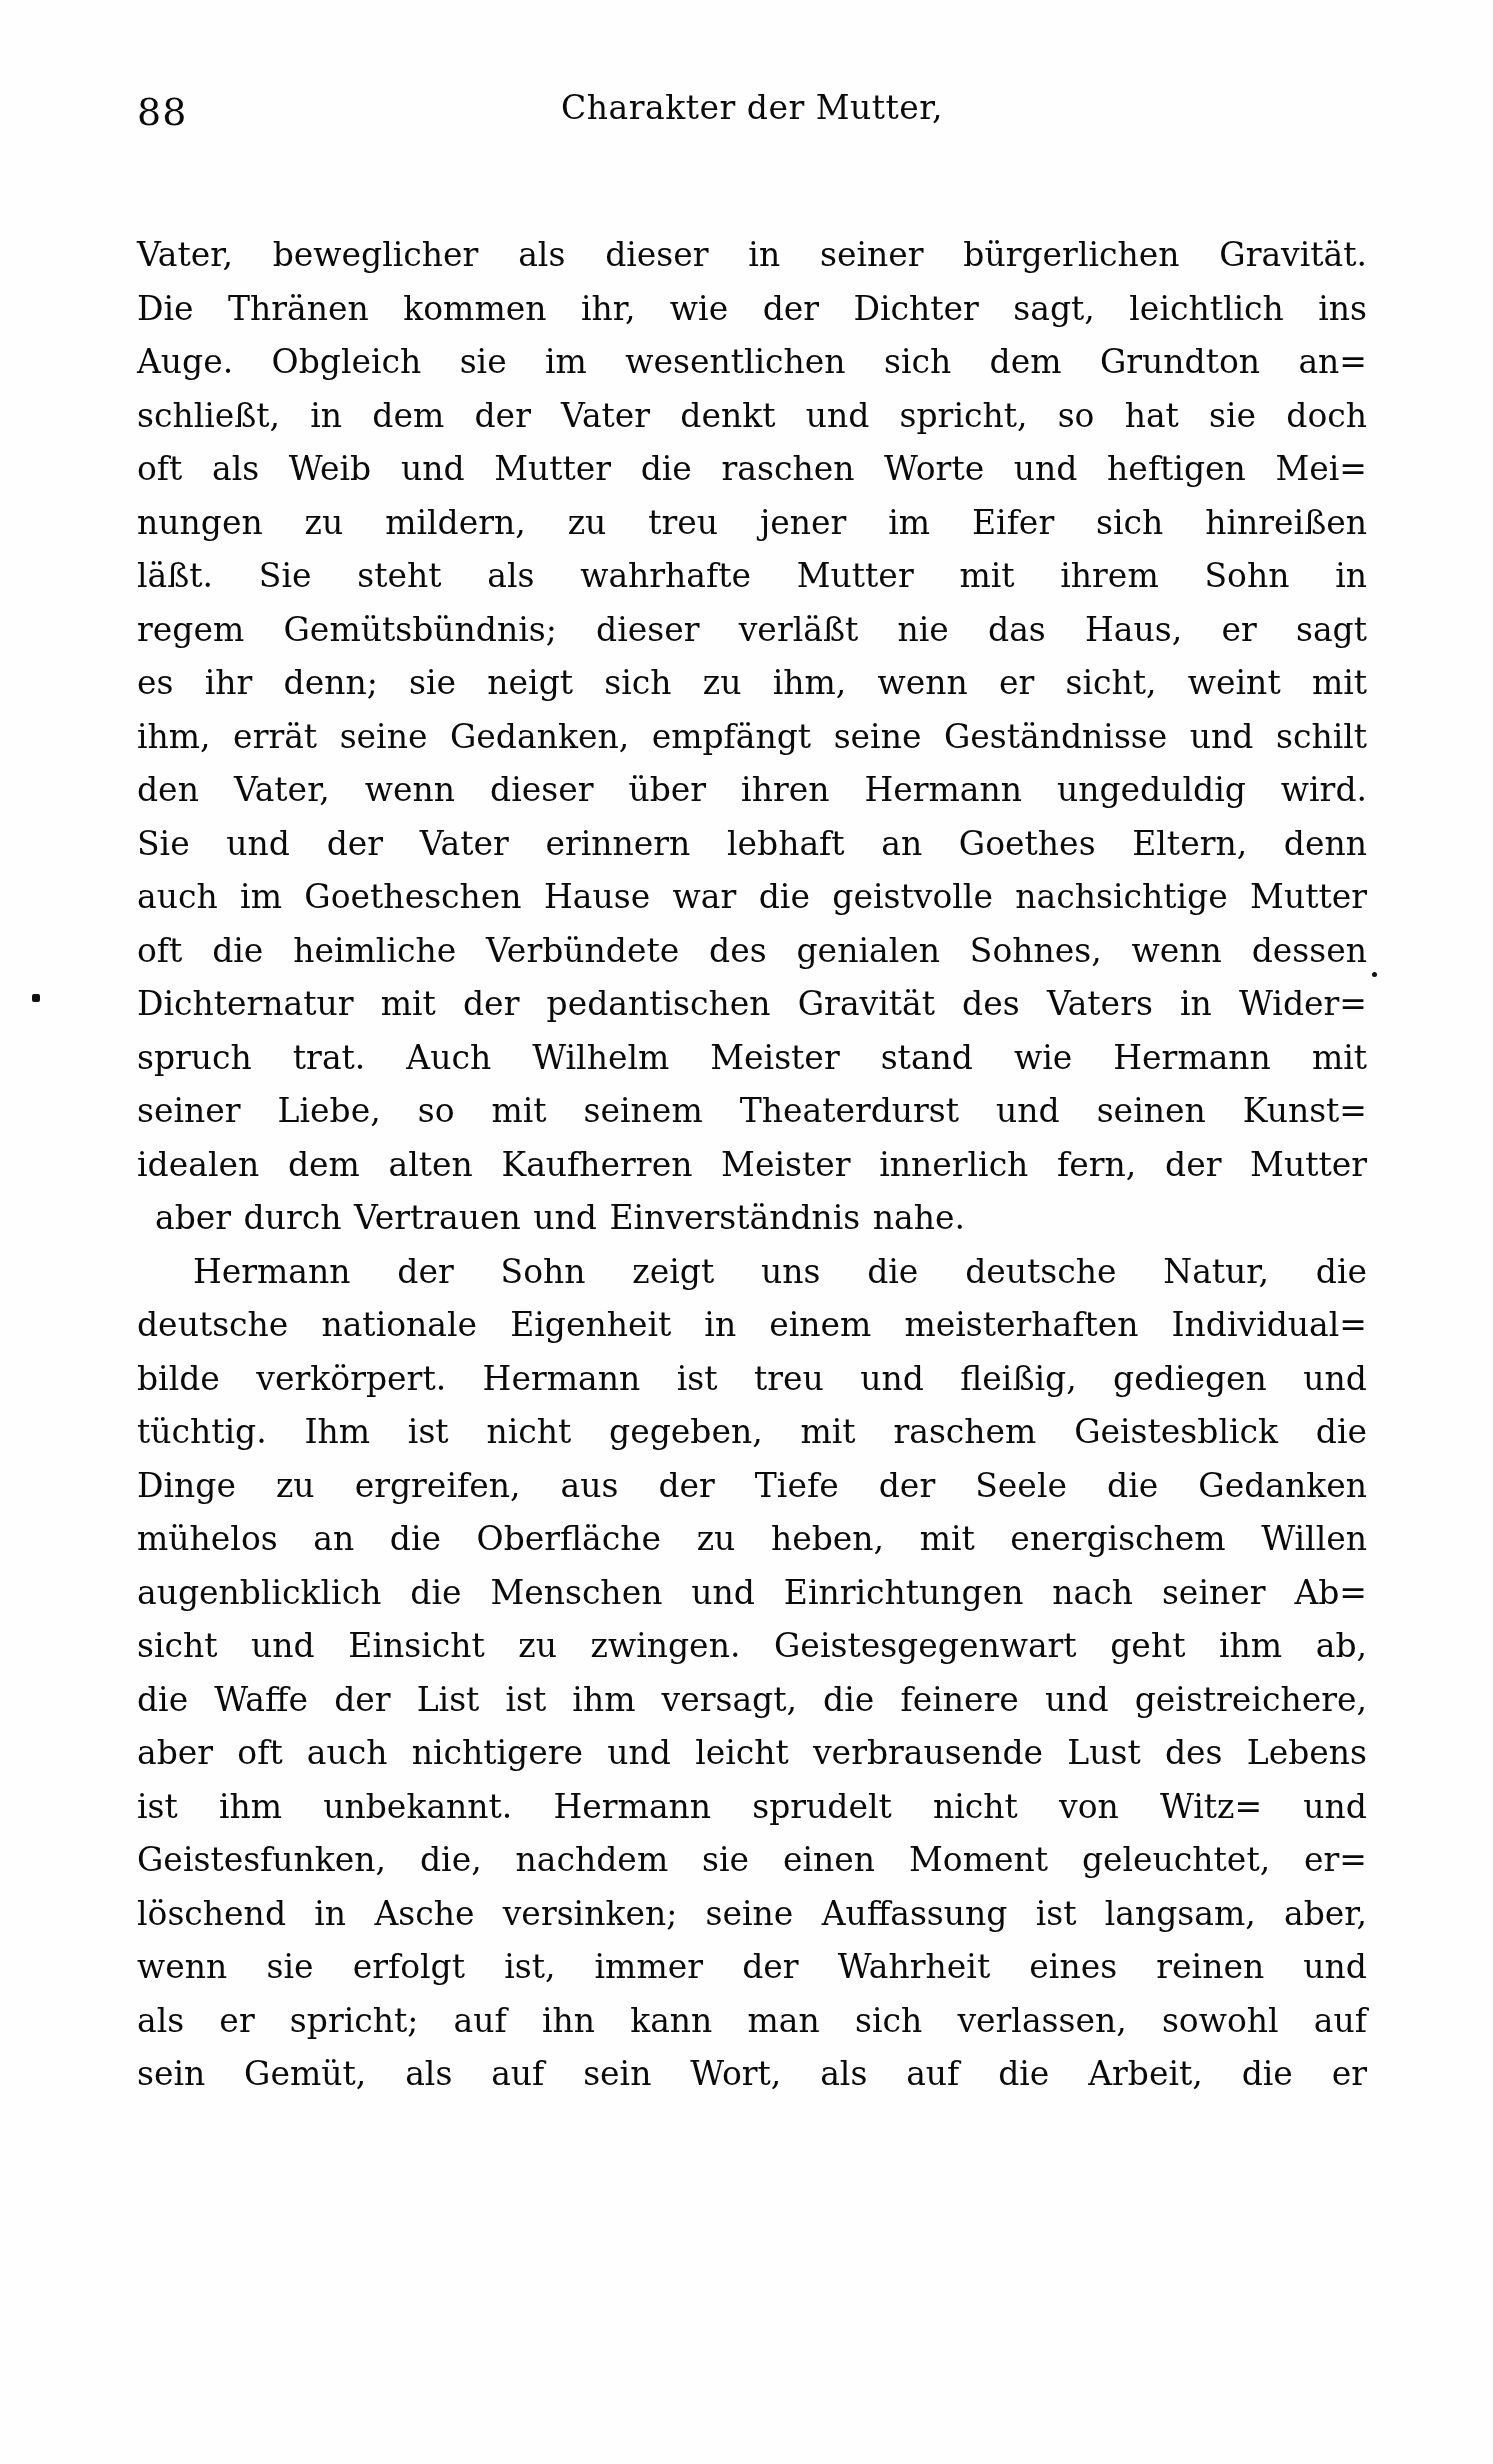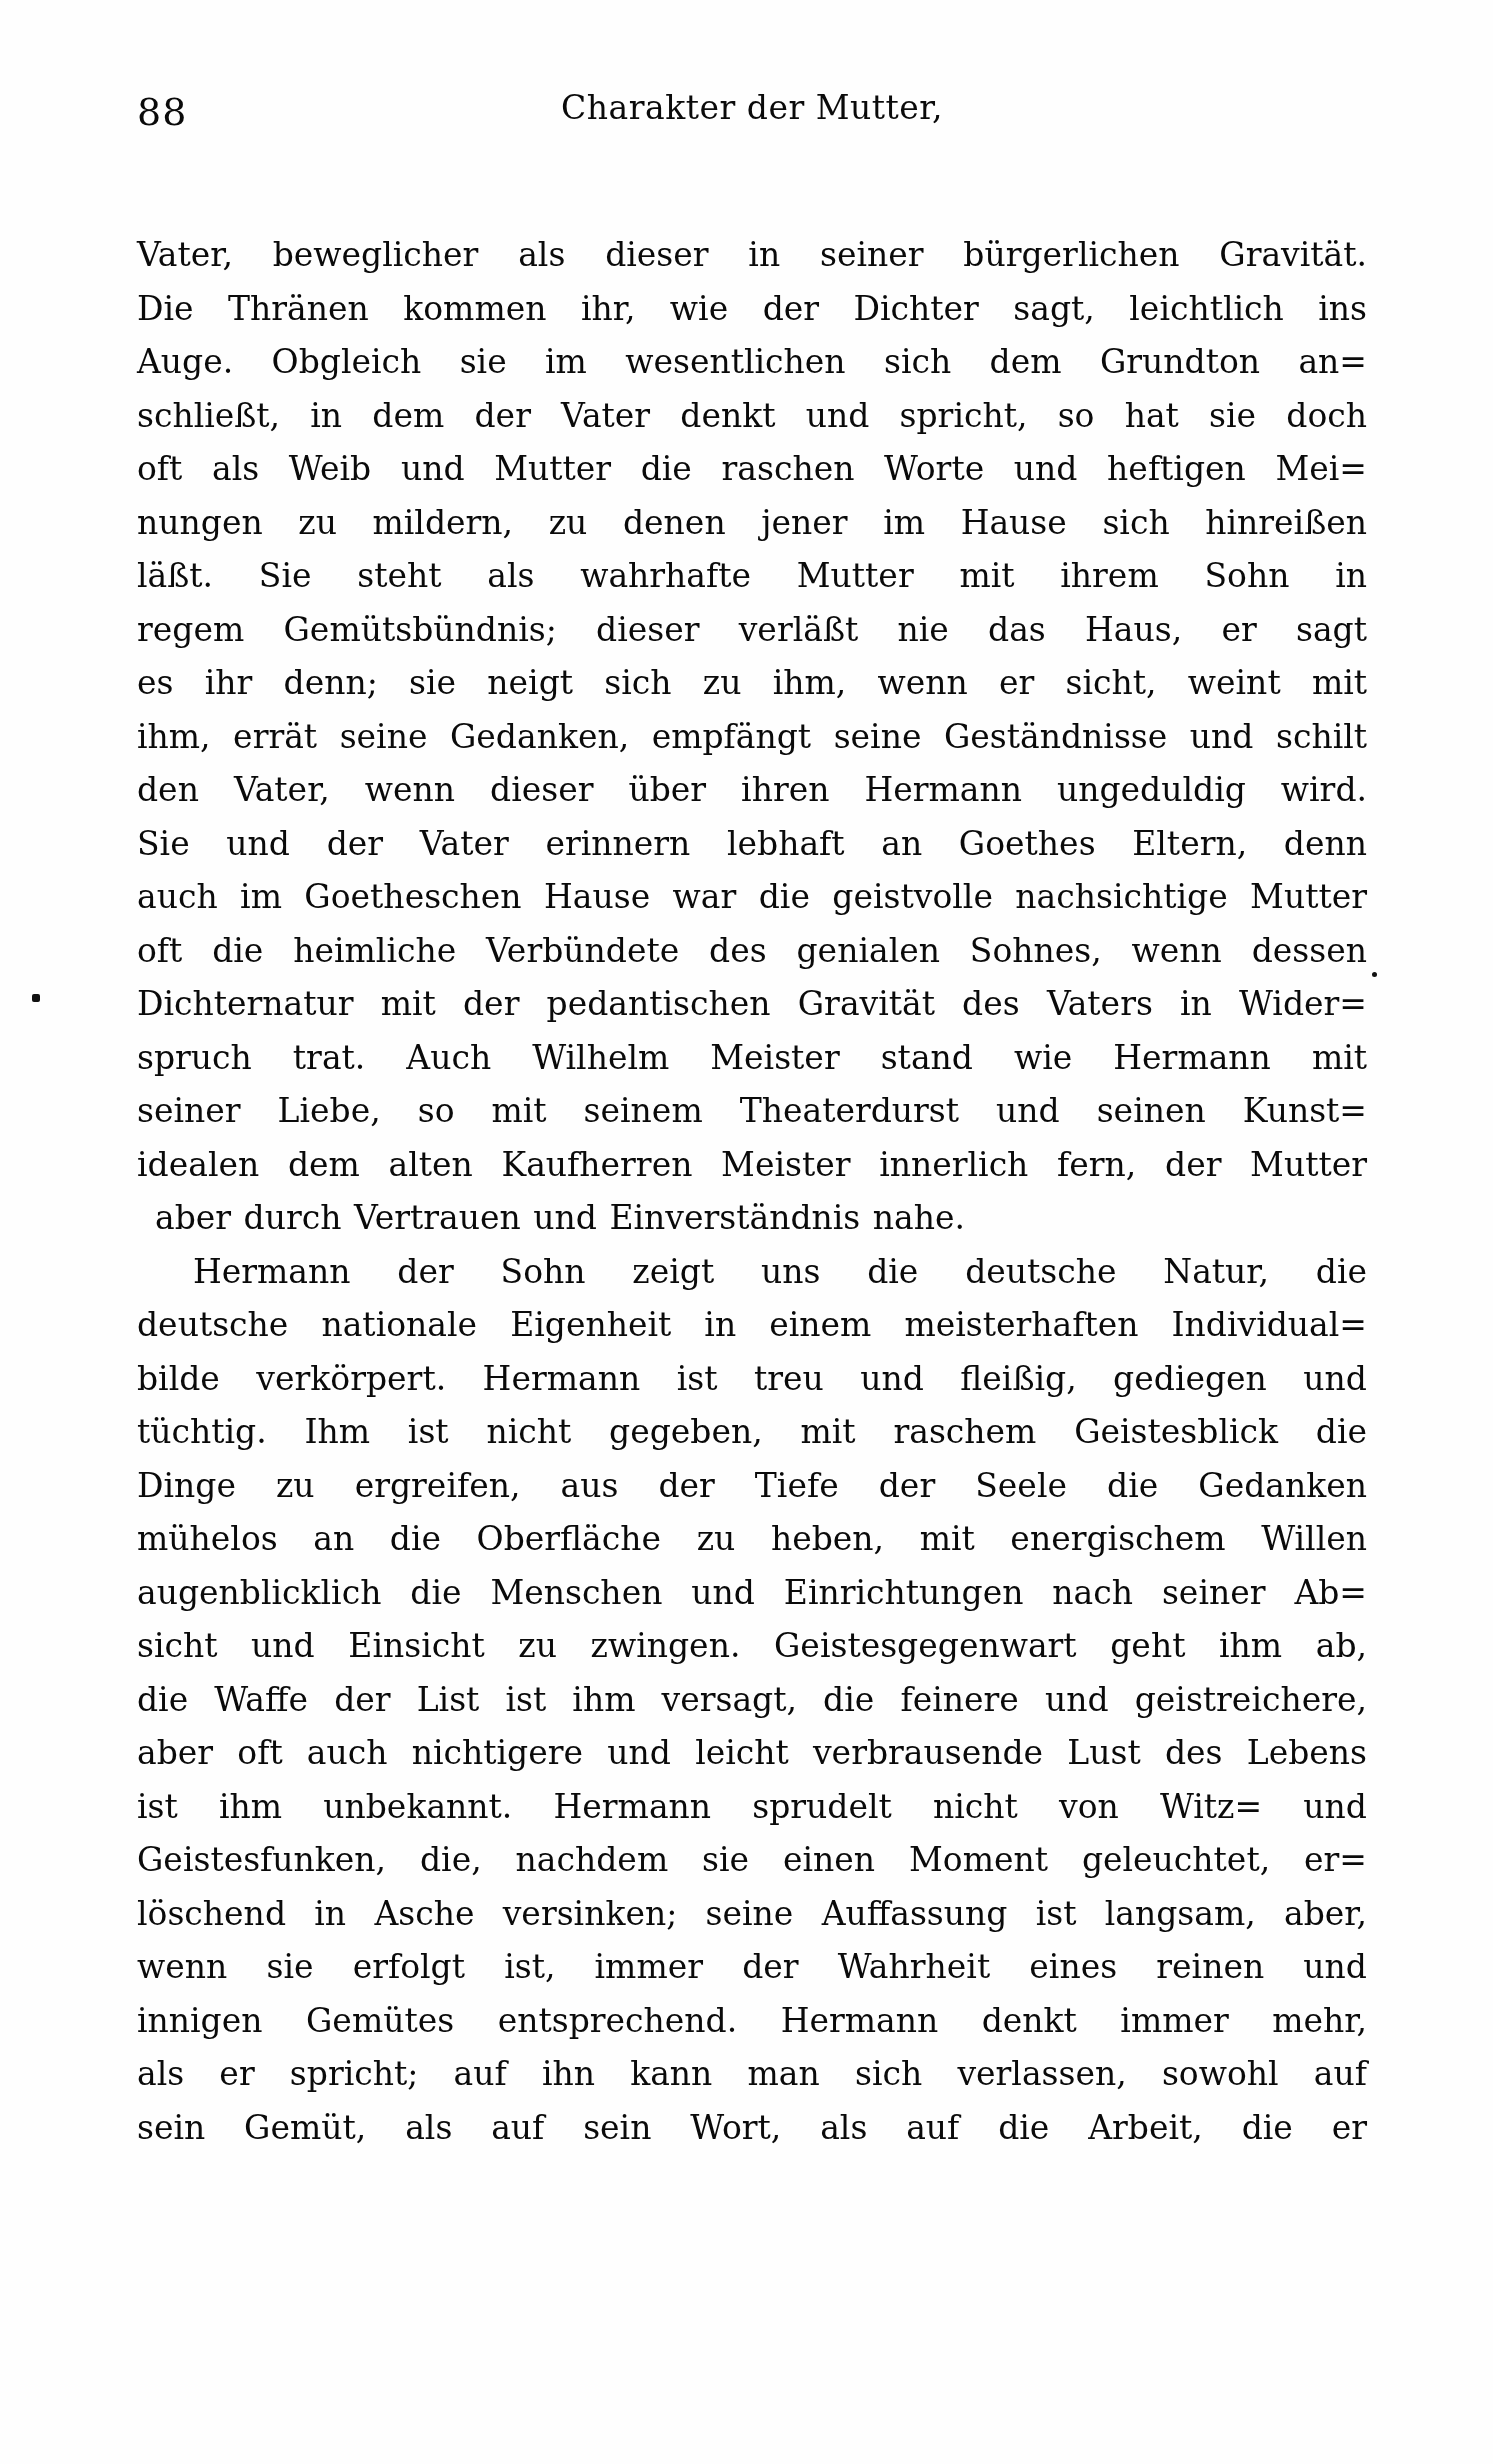--- a/index.html
+++ b/index.html
@@ -59,21 +59,21 @@
   <div class="header-row">
     <span class="page-num">88</span>
     <span class="running-header">Charakter der Mutter,</span>
   </div>
   <div class="text-body" id="text-body">
       <div class="line">Vater, beweglicher als dieser in seiner bürgerlichen Gravität.</div>
       <div class="line">Die Thränen kommen ihr, wie der Dichter sagt, leichtlich ins</div>
       <div class="line">Auge. Obgleich sie im wesentlichen sich dem Grundton an=</div>
       <div class="line">schließt, in dem der Vater denkt und spricht, so hat sie doch</div>
       <div class="line">oft als Weib und Mutter die raschen Worte und heftigen Mei=</div>
-      <div class="line">nungen zu mildern, zu denen jener im Hause sich hinreißen</div>
+      <div class="line">nungen zu mildern, zu treu jener im Eifer sich hinreißen</div>
       <div class="line">läßt. Sie steht als wahrhafte Mutter mit ihrem Sohn in</div>
       <div class="line">regem Gemütsbündnis; dieser verläßt nie das Haus, er sagt</div>
       <div class="line">es ihr denn; sie neigt sich zu ihm, wenn er sicht, weint mit</div>
       <div class="line">ihm, errät seine Gedanken, empfängt seine Geständnisse und schilt</div>
       <div class="line">den Vater, wenn dieser über ihren Hermann ungeduldig wird.</div>
       <div class="line">Sie und der Vater erinnern lebhaft an Goethes Eltern, denn</div>
       <div class="line">auch im Goetheschen Hause war die geistvolle nachsichtige Mutter</div>
       <div class="line">oft die heimliche Verbündete des genialen Sohnes, wenn dessen</div>
       <div class="line">Dichternatur mit der pedantischen Gravität des Vaters in Wider=</div>
       <div class="line">spruch trat. Auch Wilhelm Meister stand wie Hermann mit</div>
@@ -87,20 +87,19 @@
       <div class="line">Dinge zu ergreifen, aus der Tiefe der Seele die Gedanken</div>
       <div class="line">mühelos an die Oberfläche zu heben, mit energischem Willen</div>
       <div class="line">augenblicklich die Menschen und Einrichtungen nach seiner Ab=</div>
       <div class="line">sicht und Einsicht zu zwingen. Geistesgegenwart geht ihm ab,</div>
       <div class="line">die Waffe der List ist ihm versagt, die feinere und geistreichere,</div>
       <div class="line">aber oft auch nichtigere und leicht verbrausende Lust des Lebens</div>
       <div class="line">ist ihm unbekannt. Hermann sprudelt nicht von Witz= und</div>
       <div class="line">Geistesfunken, die, nachdem sie einen Moment geleuchtet, er=</div>
       <div class="line">löschend in Asche versinken; seine Auffassung ist langsam, aber,</div>
       <div class="line">wenn sie erfolgt ist, immer der Wahrheit eines reinen und</div>
-      <div class="line">innigen Gemütes entsprechend. Hermann denkt immer mehr,</div>
       <div class="line">als er spricht; auf ihn kann man sich verlassen, sowohl auf</div>
       <div class="line">sein Gemüt, als auf sein Wort, als auf die Arbeit, die er</div>
     </div>
 </div>
 
 <div class="speck speck-left"></div>
 <div class="speck speck-right"></div>
 
 </body></html>

